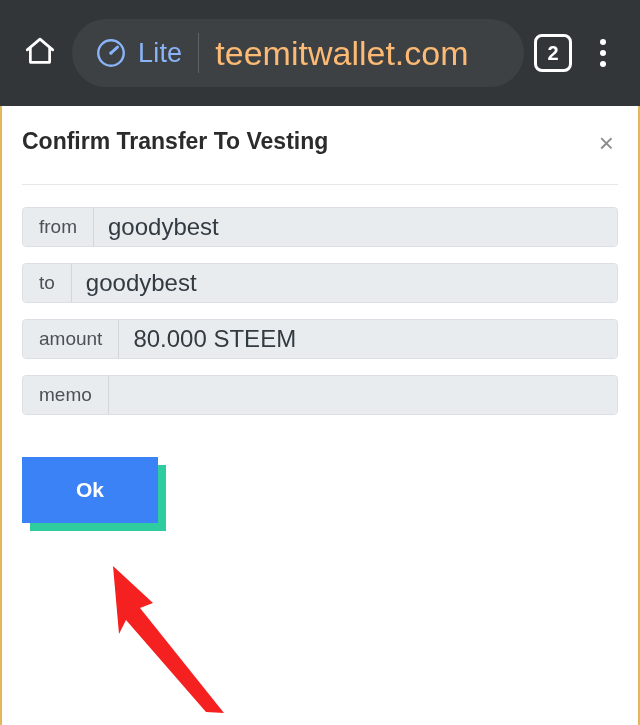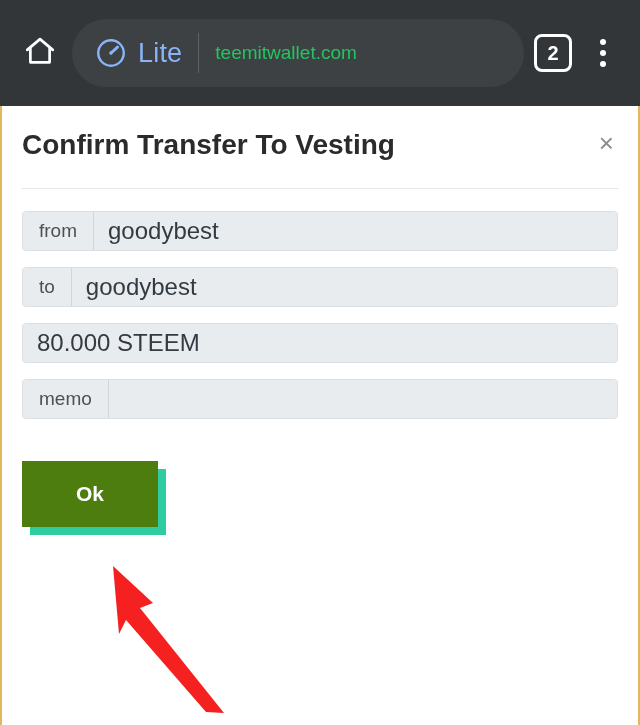--- a/index.html
+++ b/index.html
@@ -66,22 +66,22 @@
     letter-spacing: 0.2px;
   }
   .omni-sep {
     width: 1px;
     height: 40px;
     background: #5f6368;
     margin: 0 16px;
     flex: 0 0 auto;
   }
   .url-text {
-    color: #22c55e;
-    font-size: 19px;
+    color: #fdba74;
+    font-size: 34px;
     white-space: nowrap;
     overflow: hidden;
     text-overflow: ellipsis;
   }
   .tab-count {
     width: 38px;
     height: 38px;
     border: 3px solid #ffffff;
     border-radius: 8px;
     color: #ffffff;
@@ -131,21 +131,21 @@
     padding: 0 20px;
     box-sizing: border-box;
   }
   .dialog-header {
     display: flex;
     align-items: flex-start;
     justify-content: space-between;
     padding-top: 22px;
   }
   .dialog-title {
-    font-size: 28px;
+    font-size: 23px;
     font-weight: bold;
     color: #2b2b2b;
     line-height: 1.2;
   }
   .close-x {
     font-size: 26px;
     color: #8d8d8d;
     line-height: 1;
     padding: 2px 4px;
     cursor: pointer;
@@ -215,21 +215,21 @@
     width: 136px;
     height: 66px;
     background: #2ecc9f;
   }
   .ok-button {
     position: absolute;
     left: 0;
     top: 0;
     width: 136px;
     height: 66px;
-    background: #4d7c0f;
+    background: #3b82f6;
     color: #ffffff;
     font-size: 21px;
     font-weight: bold;
     display: flex;
     align-items: center;
     justify-content: center;
     cursor: pointer;
     border: none;
     font-family: "Liberation Sans", sans-serif;
   }
@@ -307,20 +307,21 @@
         <div class="field-label">from</div>
         <div class="field-value">goodybest</div>
       </div>
 
       <div class="field-row">
         <div class="field-label">to</div>
         <div class="field-value">goodybest</div>
       </div>
 
       <div class="field-row">
+        <div class="field-label">amount</div>
         <div class="field-value">80.000 STEEM</div>
       </div>
 
       <div class="field-row">
         <div class="field-label">memo</div>
         <div class="field-value"></div>
       </div>
 
     </div>
 

